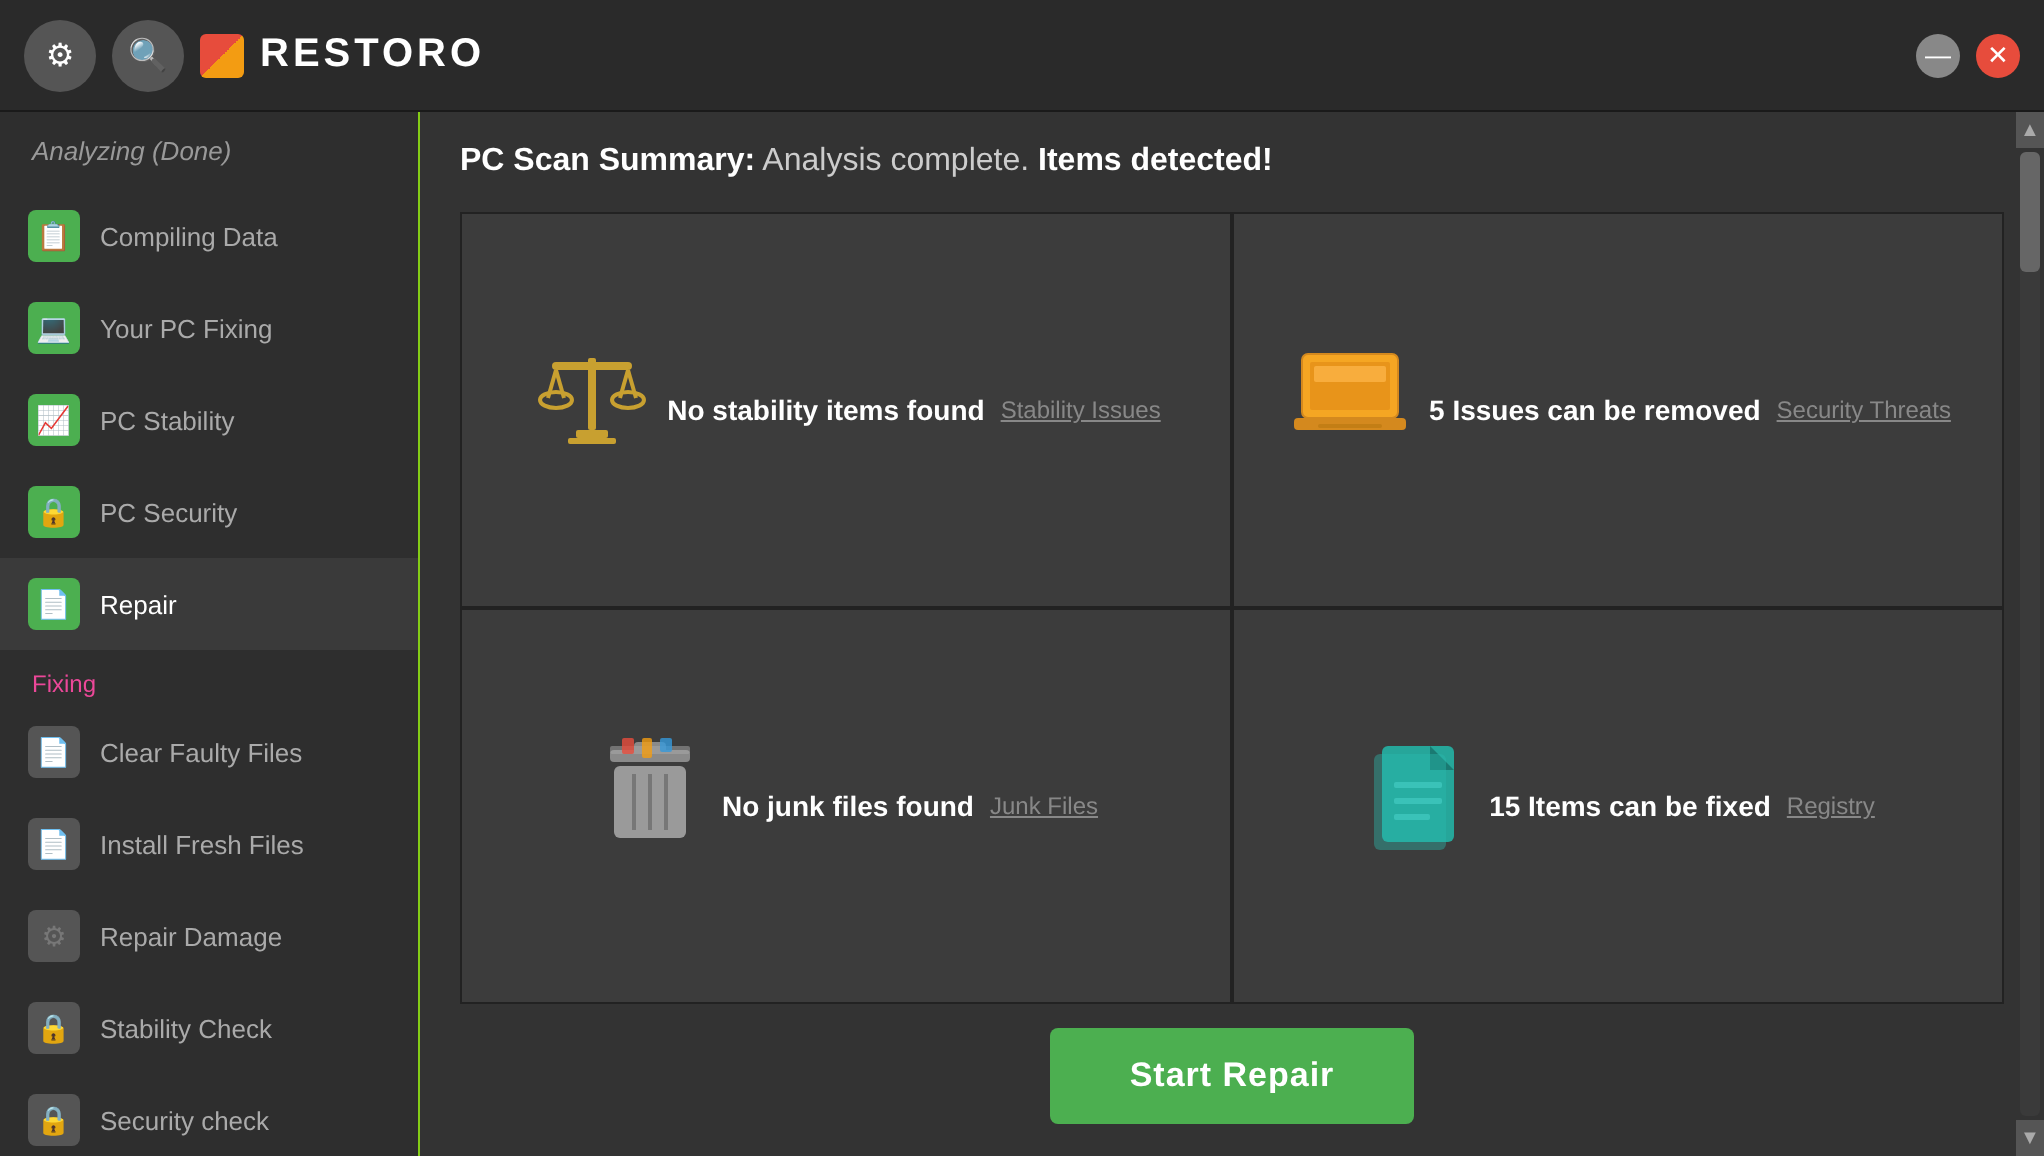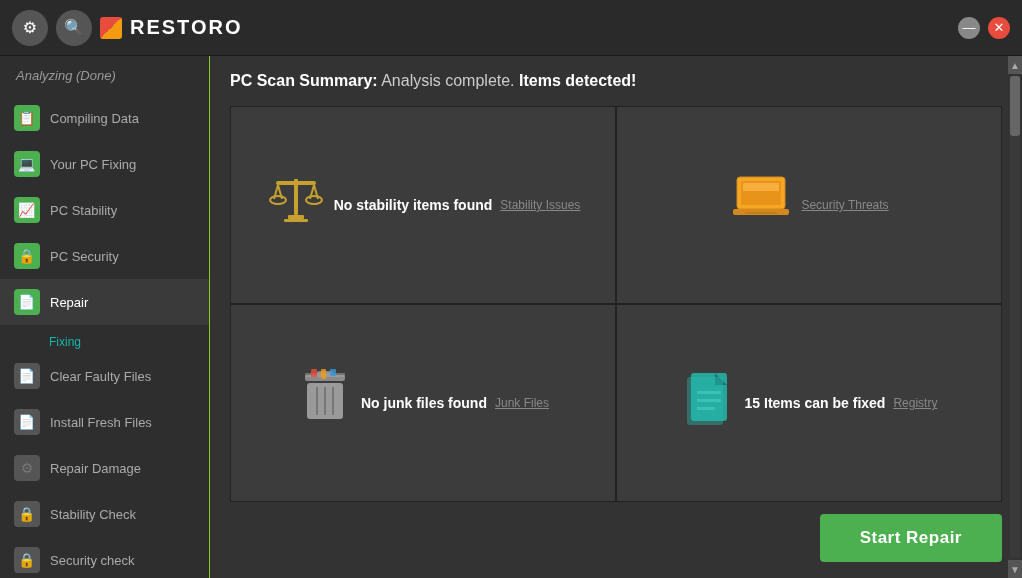--- a/index.html
+++ b/index.html
@@ -118,23 +118,22 @@
       justify-content: center;
       font-size: 14px;
       flex-shrink: 0;
     }
     .icon-green { background: #4caf50; color: #fff; }
     .icon-dark { background: #555; color: #777; }
 
     .sidebar-section-label {
       padding: 10px 16px 4px;
       font-size: 12px;
-      color: #14b8a6;
+      color: #ec4899;
       text-transform: none;
-      margin-left: 33px;
     }
 
     
     .scroll-bar-area {
       position: absolute;
       right: 0;
       top: 56px;
       width: 14px;
       height: calc(578px - 56px);
       background: #333;
@@ -222,21 +221,21 @@
     .card-link {
       font-size: 12px;
       color: #888;
       text-decoration: underline;
       cursor: pointer;
     }
 
     
     .bottom-bar {
       display: flex;
-      justify-content: flex-end;
+      justify-content: center;
       padding: 12px 0 0;
       align-items: center;
     }
 
     .start-repair-btn {
       background: #4caf50;
       color: #fff;
       border: none;
       border-radius: 4px;
       padding: 14px 40px;
@@ -353,20 +352,21 @@
             <rect x="8" y="4" width="48" height="32" rx="3" fill="#f5a623" stroke="#d4891e" stroke-width="1"></rect>
             <rect x="12" y="8" width="40" height="24" rx="1" fill="#e8941a"></rect>
 
             <rect x="14" y="10" width="36" height="8" rx="1" fill="#ffb84d" opacity="0.7"></rect>
 
             <rect x="4" y="36" width="56" height="6" rx="2" fill="#d4891e"></rect>
 
             <rect x="16" y="39" width="32" height="2" rx="1" fill="#b8760f" opacity="0.6"></rect>
           </svg>
         </div>
+        <div class="card-title">5 Issues can be removed</div>
         <div class="card-link">Security Threats</div>
       </div>
 
       <div class="card">
         <div class="card-icon">
           <svg width="56" height="60" viewBox="0 0 56 60" xmlns="http://www.w3.org/2000/svg">
 
             <rect x="8" y="6" width="40" height="6" rx="2" fill="#8a8a8a"></rect>
             <rect x="20" y="2" width="16" height="6" rx="2" fill="#8a8a8a"></rect>
 

